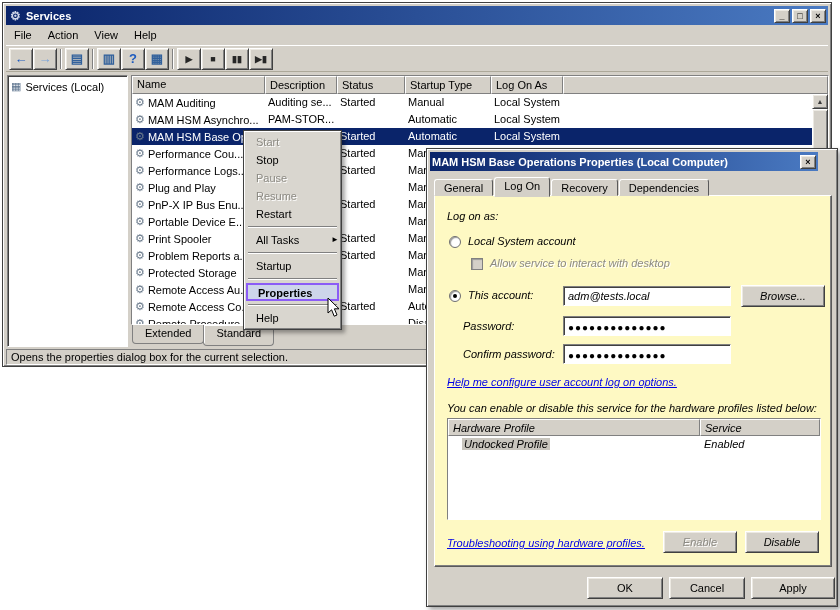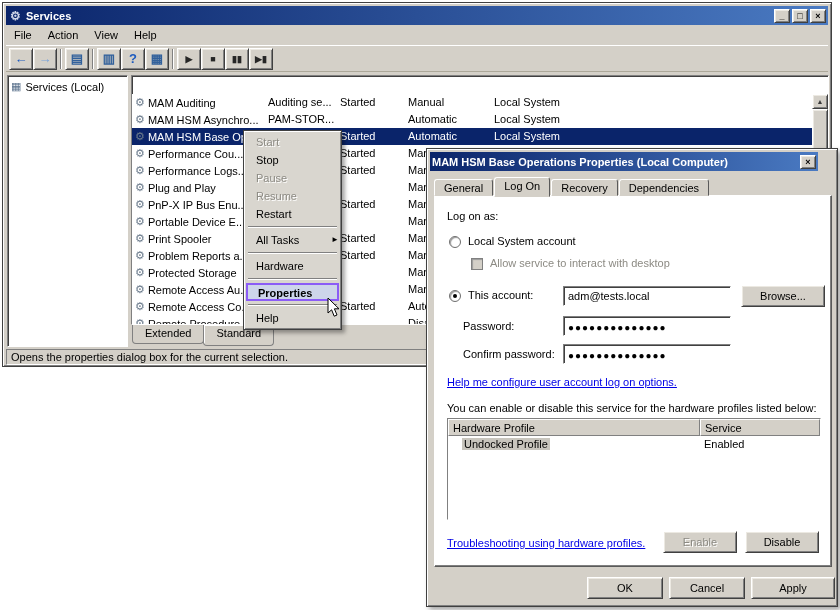--- a/index.html
+++ b/index.html
@@ -81,22 +81,22 @@
   .cursor { position:absolute; left:327px; top:297px; z-index:40; }
 
   
   .dialog { position:absolute; left:426px; top:148px; width:412px; height:459px; background:#d4d0c8; z-index:30;
             border:1px solid #404040; box-shadow: inset 1px 1px 0 #fff, inset -1px -1px 0 #808080, 3px 3px 5px rgba(0,0,0,.35); }
   .dialog .titlebar { left:3px; top:3px; right:19px; height:19px;gap:28px; }
   .dtabs { position:absolute; left:7px; top:27px; height:20px; display:flex; align-items:flex-end; z-index:3; }
   .dtab { height:17px; line-height:17px; padding:0 9px; background:#d4d0c8; border:1px solid;
           border-color:#fff #5a5a5a #d4d0c8 #fff; border-radius:3px 3px 0 0; margin-right:1px; white-space:nowrap; }
   .dtab.active { height:20px; margin-bottom:-1px; z-index:4; position:relative; }
-  .dpage { position:absolute; left:7px; top:46px; width:398px; height:372px; background:#ffffff;
-           border:1px solid; border-color:#fff #5a5a5a #5a5a5a #fff; box-shadow: inset -1px -1px 0 #808080; }
+  .dpage { position:absolute; left:7px; top:46px; width:398px; height:372px; background:#fef9c3;
+           border:1px solid; border-color:#fff #5a5a5a #5a5a5a #fff; box-shadow: inset -1px -1px 0 #808080; font-style: italic; }
   .abs { position:absolute; white-space:nowrap; }
   .radio { position:absolute; width:12px; height:12px; border-radius:50%; background:#fff; border:1px solid #6e6e6e;
            box-shadow: inset 1px 1px 1px #9a9a9a; }
   .radio.checked::after { content:""; position:absolute; left:3px; top:3px; width:4px; height:4px; border-radius:50%; background:#000; }
   .cbox { position:absolute; width:12px; height:12px; background:#d4d0c8; border:1px solid #808080;
           box-shadow: inset 1px 1px 1px #9a9a9a; }
   .field { position:absolute; height:20px; padding:3px 4px 0 4px; overflow:hidden; white-space:nowrap; }
   .field.pwd { font-size:10px; letter-spacing:1px; padding-top:5px; }
   .dbtn { position:absolute; height:22px; text-align:center; line-height:20px; white-space:nowrap; }
   .hwlist { position:absolute; left:12px; top:222px; width:374px; height:102px; overflow:hidden; }
@@ -147,20 +147,28 @@
 
   <div class="leftpane sunken">
     <div class="treeitem">
       <span class="ticon">▦</span>
       <span>Services (Local)</span>
     </div>
   </div>
 
   <div class="rightpane">
     <div class="listview sunken">
+      <div class="hdr">
+          <div class="hcell c-name">Name</div>
+          <div class="hcell c-desc">Description</div>
+          <div class="hcell c-status">Status</div>
+          <div class="hcell c-startup">Startup Type</div>
+          <div class="hcell c-logon">Log On As</div>
+          <div class="hcell hfill"></div>
+        </div>
       <div class="rows">
           <div class="srow">
             <div class="cell c-name">
               <span class="svc-ico">⚙</span>
               <span>MAM Auditing</span>
             </div>
             <div class="cell c-desc">Auditing se...</div>
             <div class="cell c-status">Started</div>
             <div class="cell c-startup">Manual</div>
             <div class="cell c-logon">Local System</div>
@@ -346,21 +354,21 @@
     <div class="mitem">
       <span>Restart</span>
     </div>
     <div class="msep"></div>
     <div class="mitem">
       <span>All Tasks</span>
       <span class="marrow">►</span>
     </div>
     <div class="msep"></div>
     <div class="mitem">
-      <span>Hardware</span>
+      <span>Startup</span>
     </div>
     <div class="msep"></div>
     <div class="mitem hot">
       <span>Properties</span>
     </div>
     <div class="msep"></div>
     <div class="mitem">
       <span>Help</span>
     </div>
   </div>

